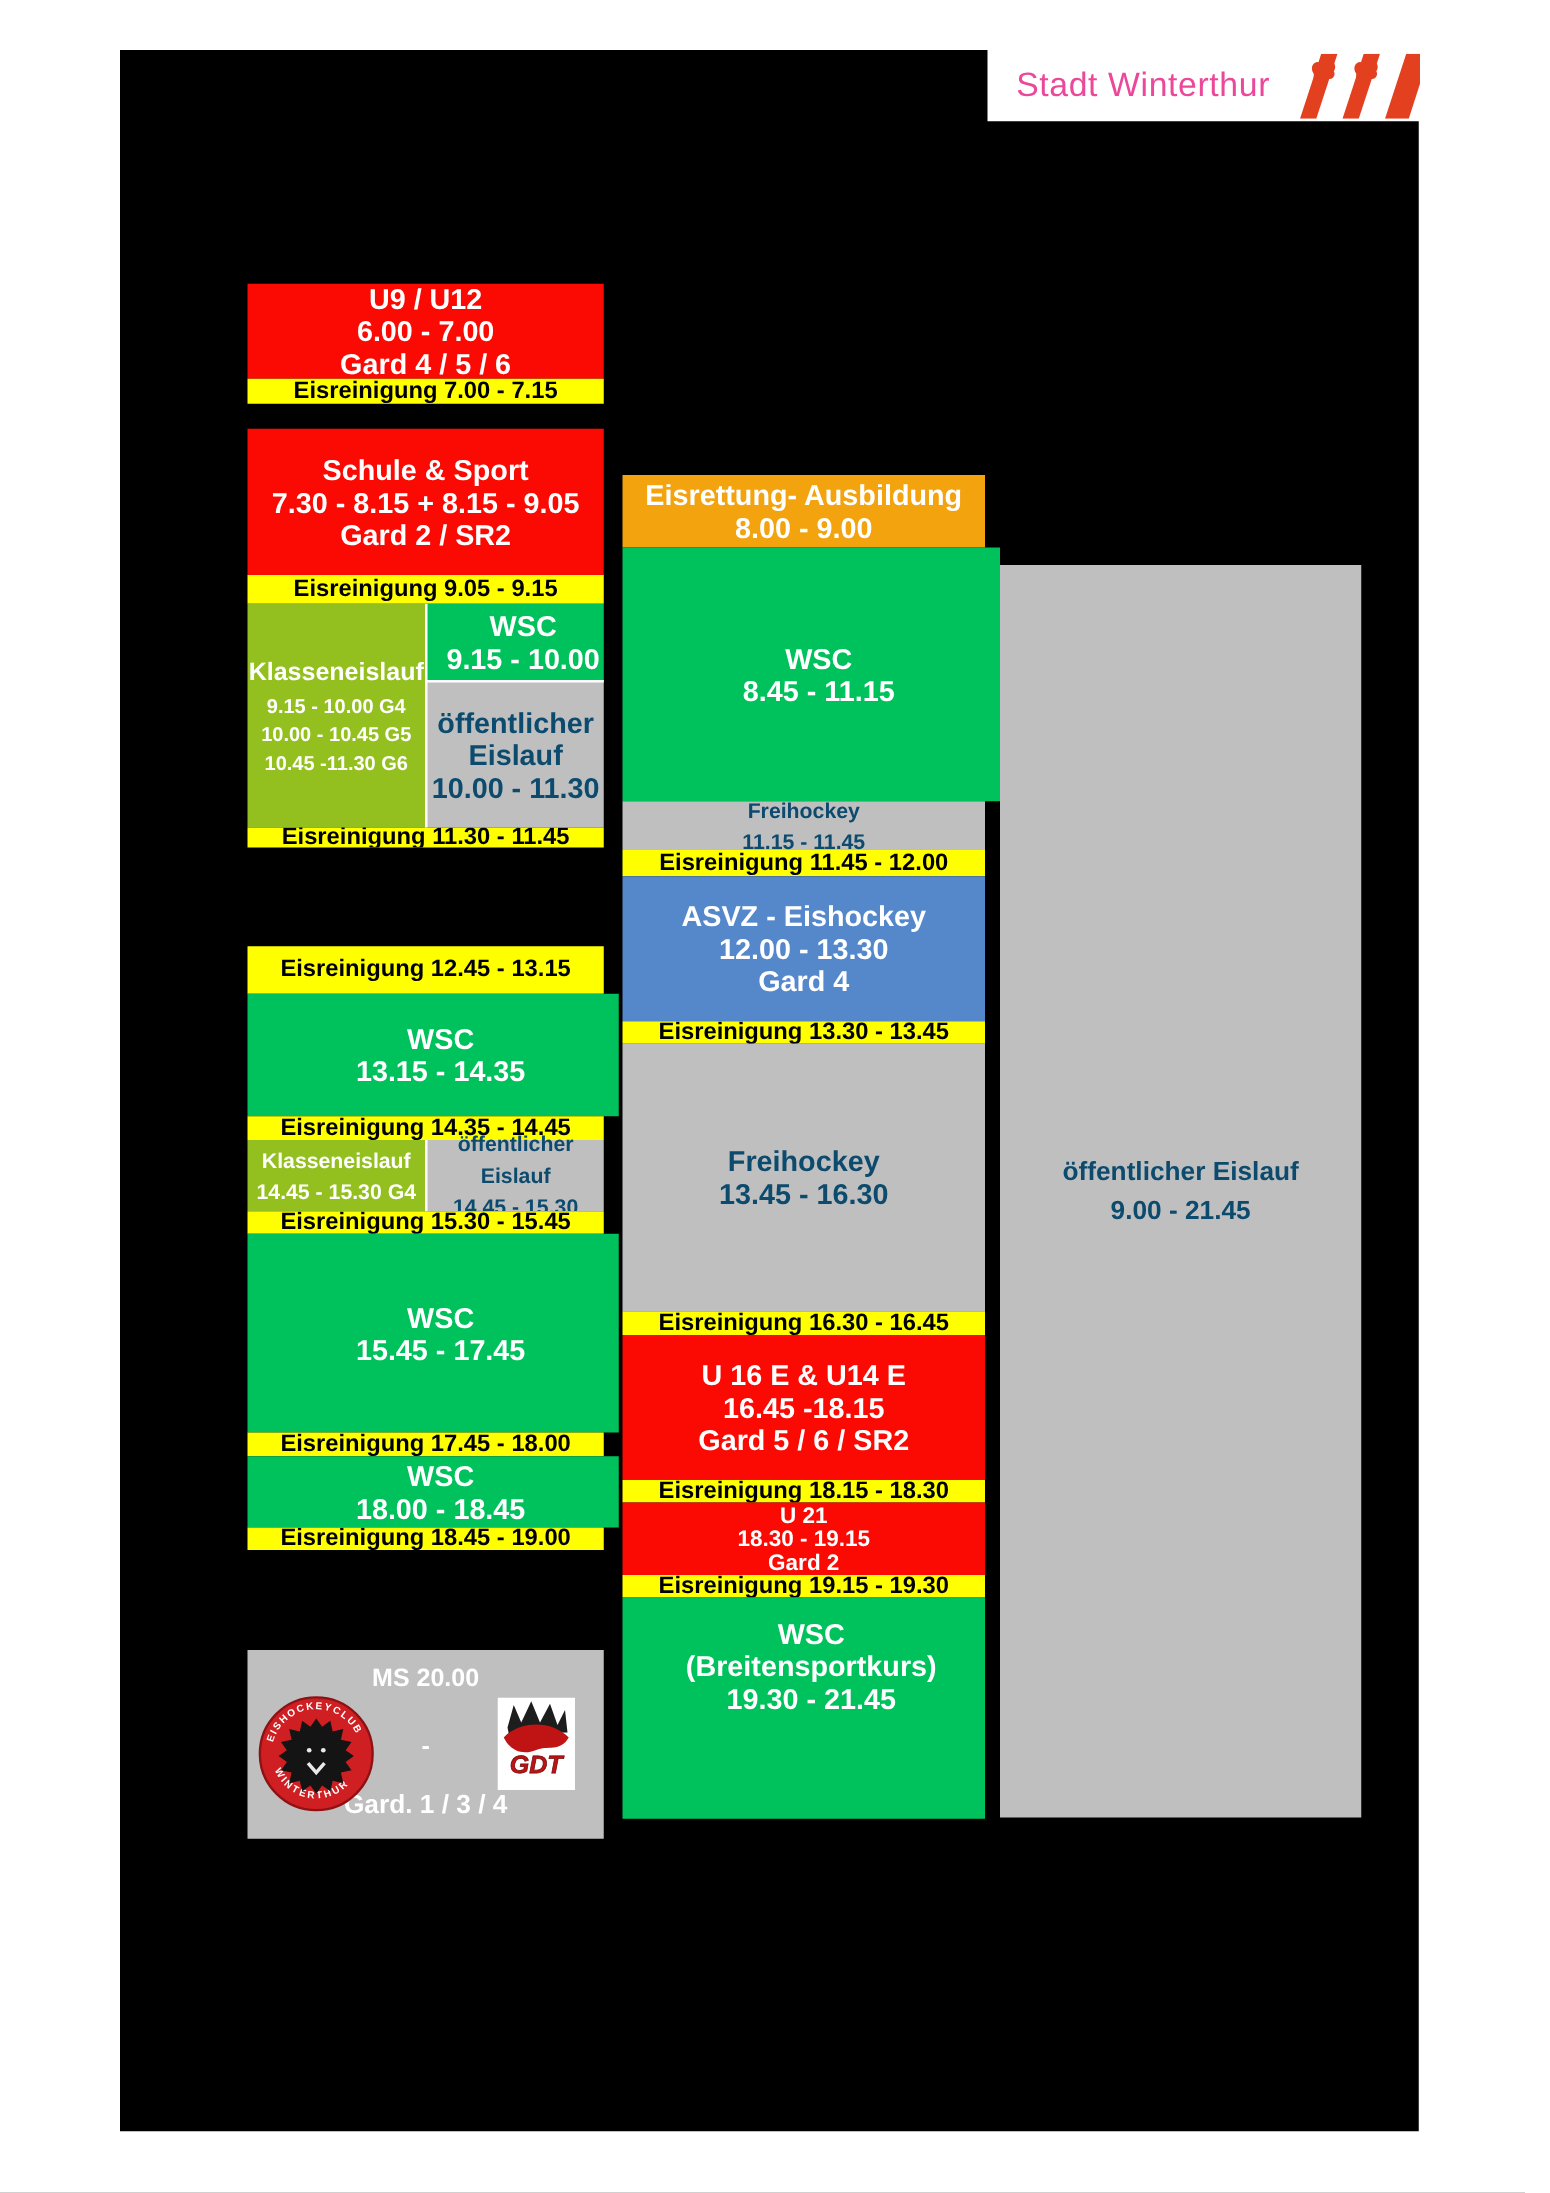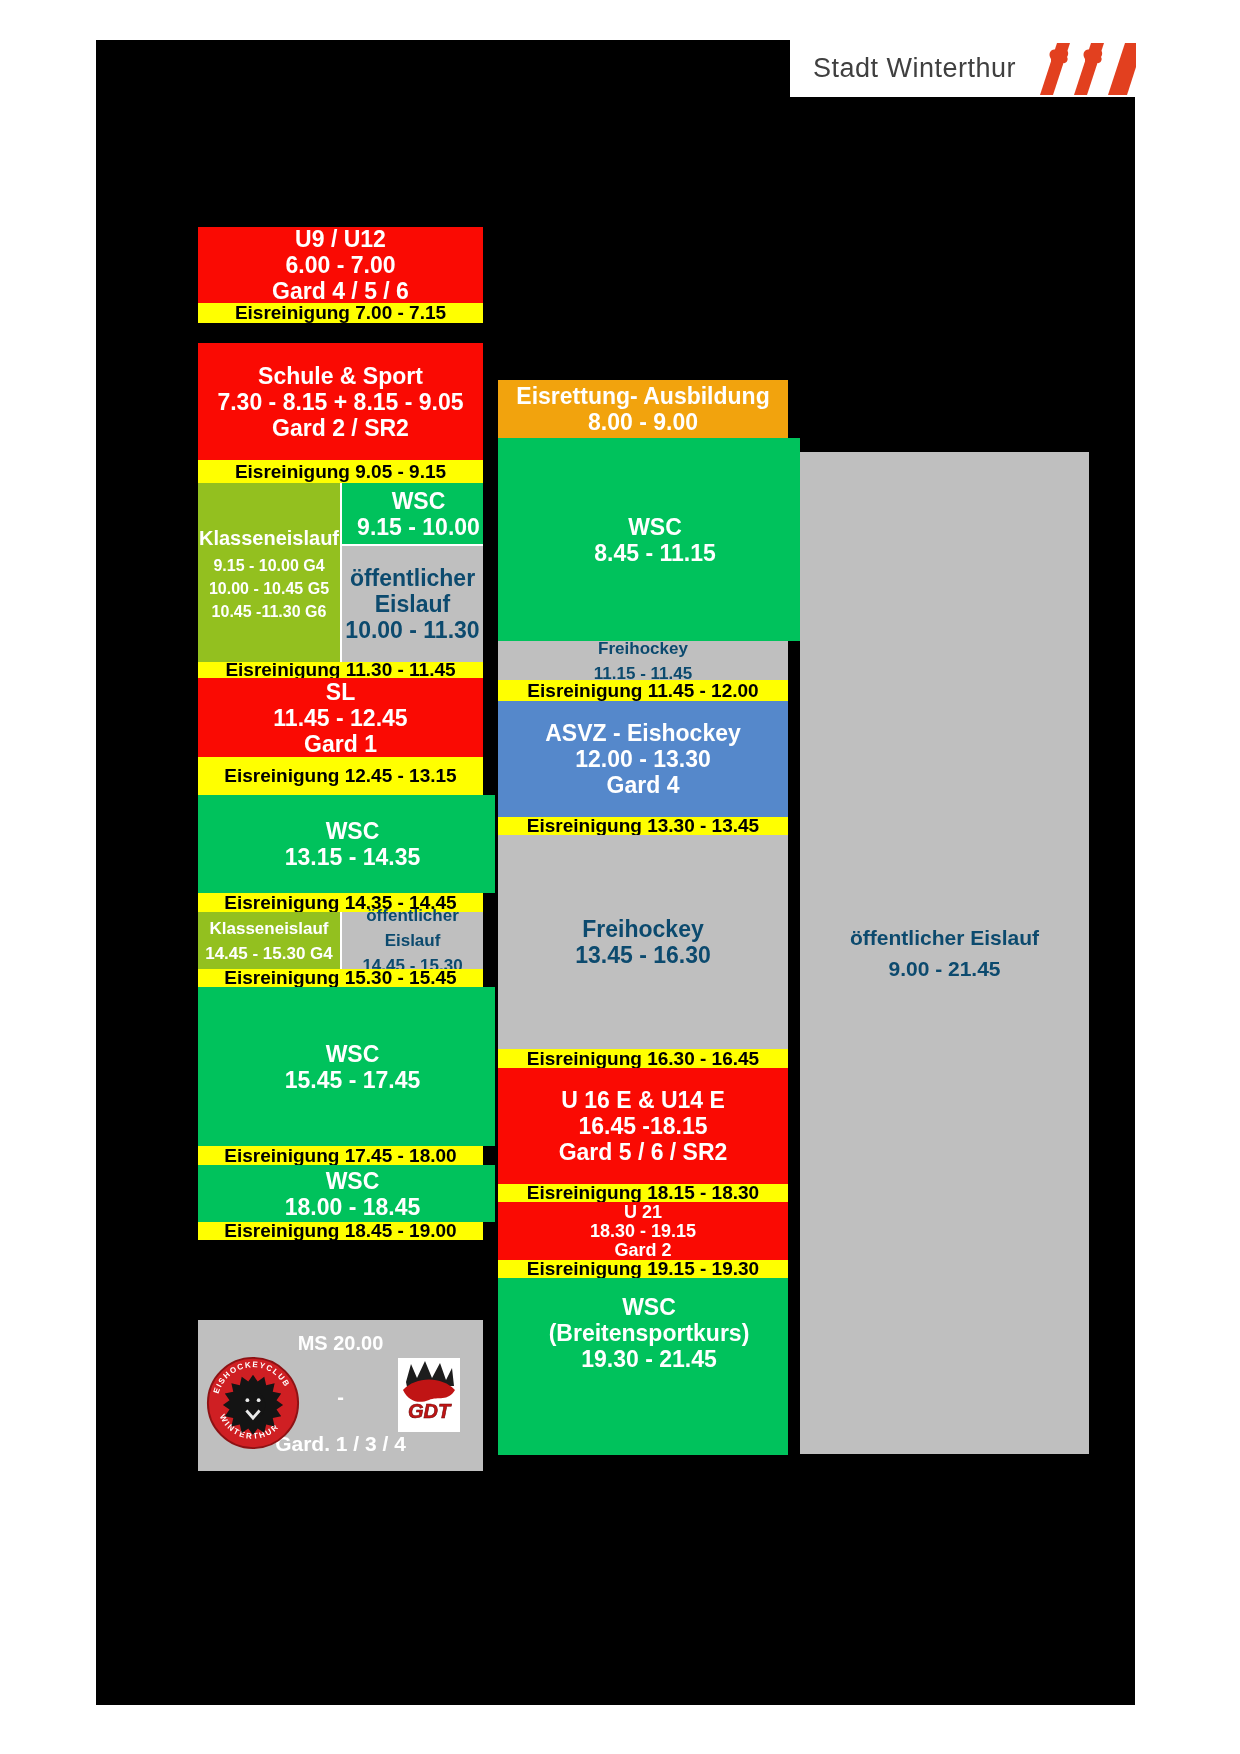--- a/index.html
+++ b/index.html
@@ -1,21 +1,21 @@
 <!DOCTYPE html>
 <html style="--red: #fa0a03; --yellow: #ffff00; --green: #00c25c; --lime: #93c01f; --gray: #bfbfbf; --orange: #f2a30d; --blue: #5588cb; --brandred: #e2401f; --black: #000000;"><head>
 <meta charset="utf-8">
 <style>
   html,body{margin:0;padding:0;background:#fff;}
   .page{position:relative;width:1240px;height:1754px;background:#fff;overflow:hidden;
         font-family:"Liberation Sans","DejaVu Sans",sans-serif;}
   .board{position:absolute;left:96px;top:40px;width:1039px;height:1665px;background:#000;}
   .logo-band{position:absolute;left:790px;top:40px;width:346px;height:57px;background:#fff;
              display:flex;align-items:center;justify-content:flex-end;}
-  .brand{font-size:27px;color:#404040;letter-spacing:0.5px;margin-right:8px;white-space:nowrap;}
+  .brand{font-size:27px;color:#ec4899;letter-spacing:0.5px;margin-right:8px;white-space:nowrap;}
   .crest{width:112px;height:52px;flex:0 0 auto;}
 
   .block{position:absolute;display:flex;flex-direction:column;align-items:center;justify-content:center;
          text-align:center;font-weight:bold;color:#fff;}
   .ln{display:block;}
   .red{background:var(--red);}
   .green{background:var(--green);padding-left:12px;}
   .lime{background:var(--lime);}
   .gray{background:var(--gray);color:#0c4a6e;}
   .orange{background:var(--orange);}
@@ -79,25 +79,20 @@
       <span class="ln">WSC</span>
       <span class="ln">9.15 - 10.00</span>
     </div>
   <div class="block gray fs19 splitR splitT" style="left:340px;top:544px;width:143px;height:118px">
       <span class="ln">öffentlicher</span>
       <span class="ln">Eislauf</span>
       <span class="ln">10.00 - 11.30</span>
     </div>
 
   <div class="block clean" style="left:198px;top:662px;width:285px;height:16px">Eisreinigung 11.30 - 11.45</div>
-  <div class="block red fs19" style="left:198px;top:678px;width:285px;height:79px">
-      <span class="ln">SL</span>
-      <span class="ln">11.45 - 12.45</span>
-      <span class="ln">Gard 1</span>
-    </div>
   <div class="block clean" style="left:198px;top:757px;width:285px;height:38px">Eisreinigung 12.45 - 13.15</div>
   <div class="block green fs19" style="left:198px;top:795px;width:285px;height:98px">
       <span class="ln">WSC</span>
       <span class="ln">13.15 - 14.35</span>
     </div>
   <div class="block clean" style="left:198px;top:893px;width:285px;height:19px">Eisreinigung 14.35 - 14.45</div>
 
   <div class="block lime small2" style="left:198px;top:912px;width:142px;height:57px">
       <span class="ln">Klasseneislauf</span>
       <span class="ln">14.45 - 15.30 G4</span>

